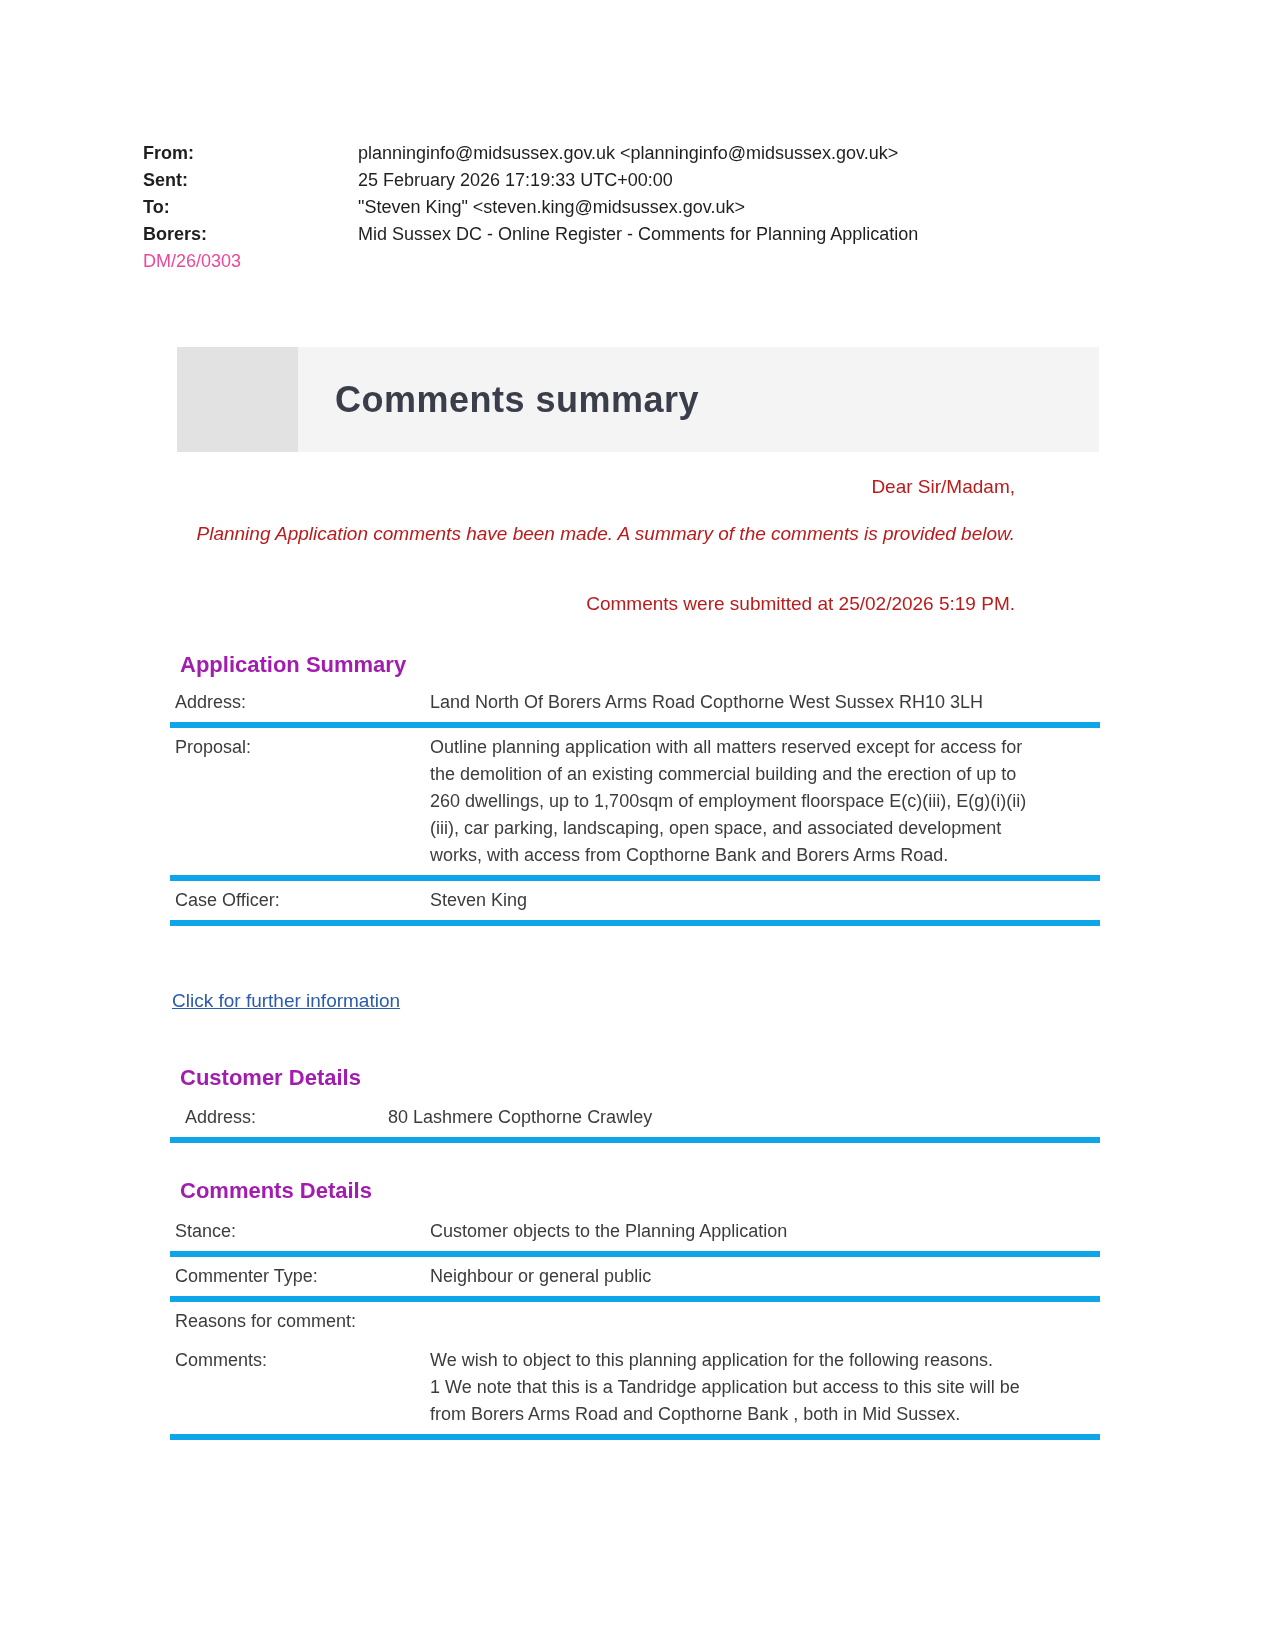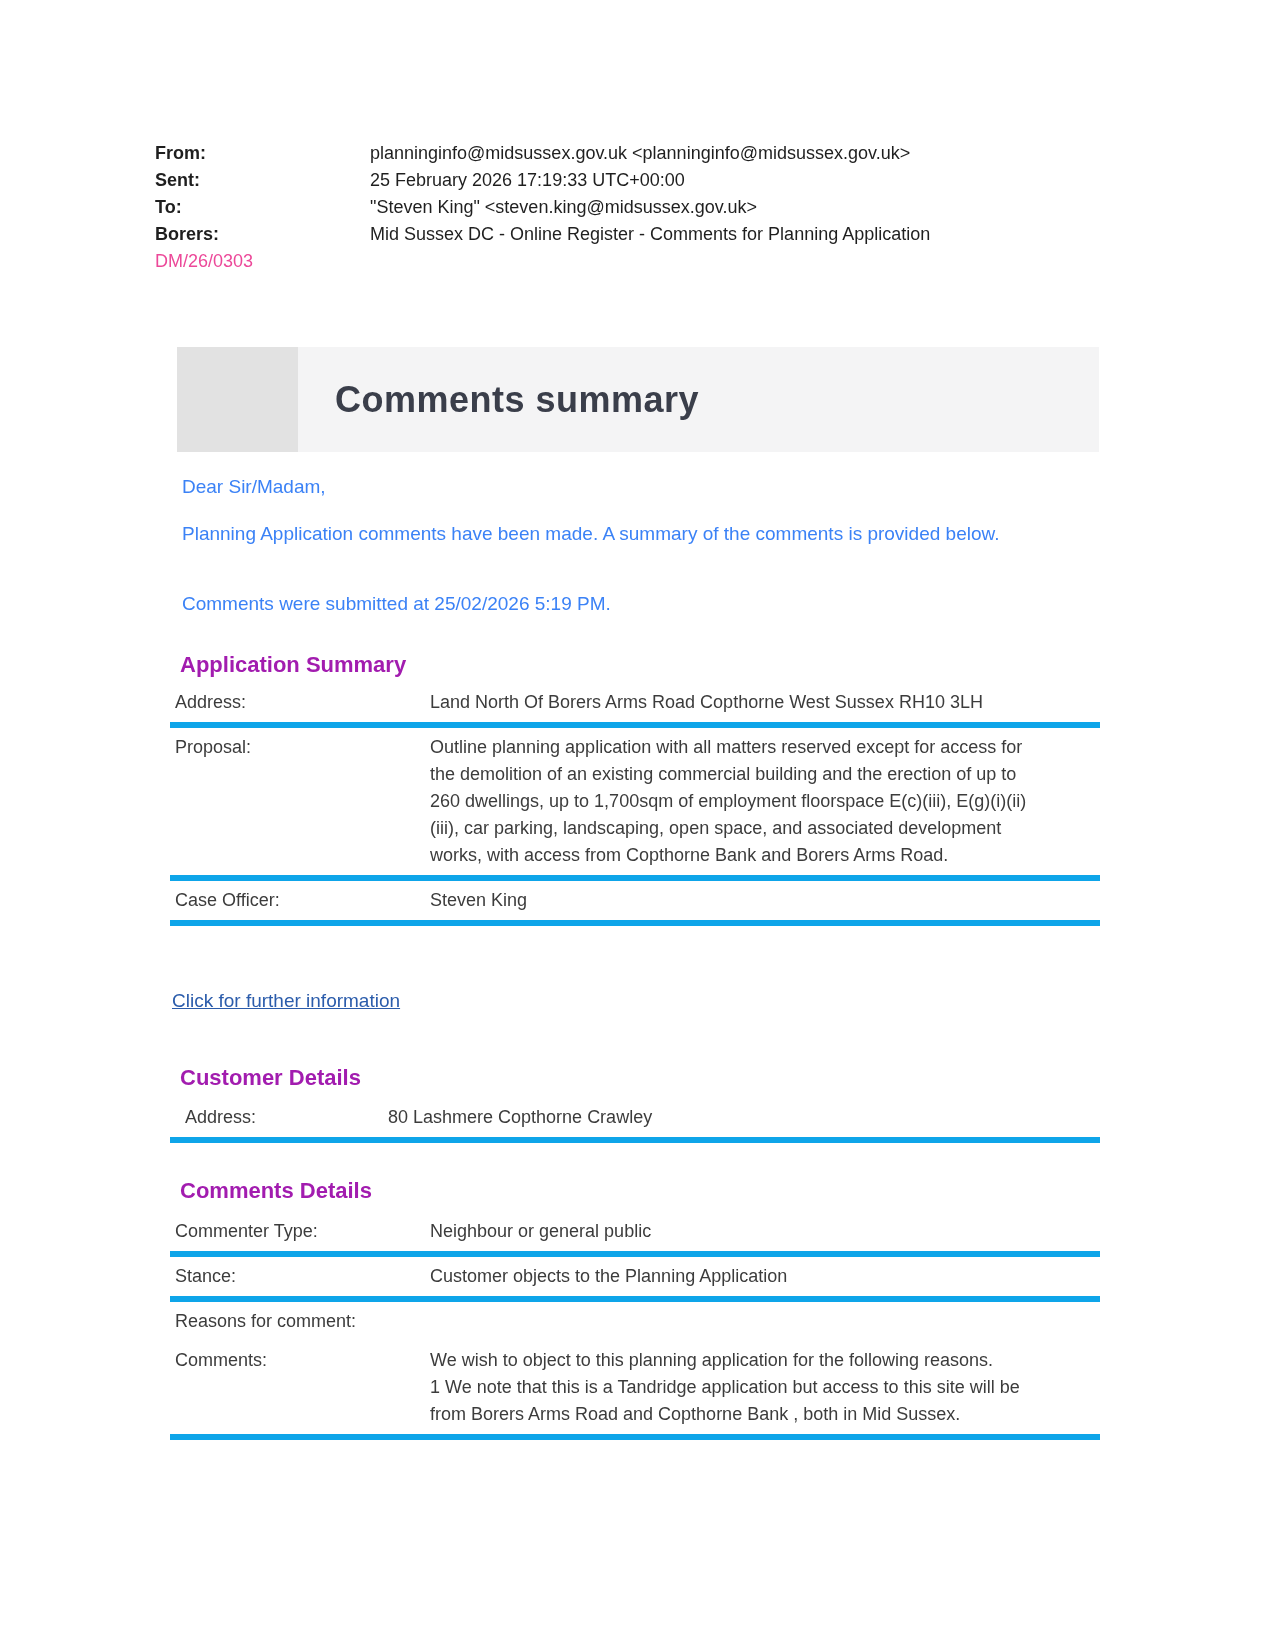--- a/index.html
+++ b/index.html
@@ -7,38 +7,38 @@
   body {
     width: 1275px; height: 1650px;
     font-family: "Liberation Sans", sans-serif;
     color: #3e3e3e;
     position: relative;
     overflow: hidden;
   }
   .abs { position: absolute; }
 
   
-  .mail-header { left: 143px; top: 140px; width: 990px; font-size: 18px; line-height: 27px; color: #1f1f1f; margin-left: 12px; }
+  .mail-header { left: 143px; top: 140px; width: 990px; font-size: 18px; line-height: 27px; color: #1f1f1f; }
   .mail-row { display: flex; }
   .mail-label { width: 215px; font-weight: bold; flex: 0 0 215px; }
   .mail-value { flex: 1; }
   .mail-ref { color: #ec4899; }
 
   
   .banner { left: 177px; top: 347px; width: 922px; height: 105px; background: #f4f4f5; display: flex; align-items: stretch; font-weight: bold; }
   .banner-square { width: 121px; flex: 0 0 121px; background: #e2e2e2; }
   .banner-title {
     flex: 1; display: flex; align-items: center;
     padding-left: 37px; font-size: 36px; color: #3a3e4a; letter-spacing: 0.5px;
   }
 
   
-  .para { left: 182px; width: 845px; font-size: 19px; line-height: 27px; color: #3b82f6; }
+  .para { left: 170px; width: 845px; font-size: 19px; line-height: 27px; color: #b91c1c; text-align: right; }
   .p-greeting { top: 473px; }
-  .p-body { top: 520px; }
+  .p-body { top: 520px; font-style: italic; }
   .p-submitted { top: 590px; }
 
   
   .sec-heading { left: 170px; padding-left: 10px; font-size: 22px; font-weight: bold; color: #a21caf; }
   .h-app { top: 652px; }
   .h-cust { top: 1065px; }
   .h-comm { top: 1178px; }
 
   
   .dtable { left: 170px; width: 930px; font-size: 18px; line-height: 27px; color: #3c3c3c; }
@@ -111,26 +111,26 @@
 <div class="abs dtable t-cust">
   <div class="trow">
     <div class="tlabel">Address:</div>
     <div class="tvalue">80 Lashmere Copthorne Crawley</div>
   </div>
 </div>
 
 <div class="abs sec-heading h-comm">Comments Details</div>
 <div class="abs dtable t-comm">
   <div class="trow">
+    <div class="tlabel">Stance:</div>
+    <div class="tvalue">Customer objects to the Planning Application</div>
+  </div>
+  <div class="trow">
     <div class="tlabel">Commenter Type:</div>
     <div class="tvalue">Neighbour or general public</div>
-  </div>
-  <div class="trow">
-    <div class="tlabel">Stance:</div>
-    <div class="tvalue">Customer objects to the Planning Application</div>
   </div>
   <div class="trow no-rule">
     <div class="tlabel">Reasons for comment:</div>
     <div class="tvalue"></div>
   </div>
   <div class="trow">
     <div class="tlabel">Comments:</div>
     <div class="tvalue">We wish to object to this planning application for the following reasons.
 1 We note that this is a Tandridge application but access to this site will be from Borers Arms Road and Copthorne Bank , both in Mid Sussex.</div>
   </div>

